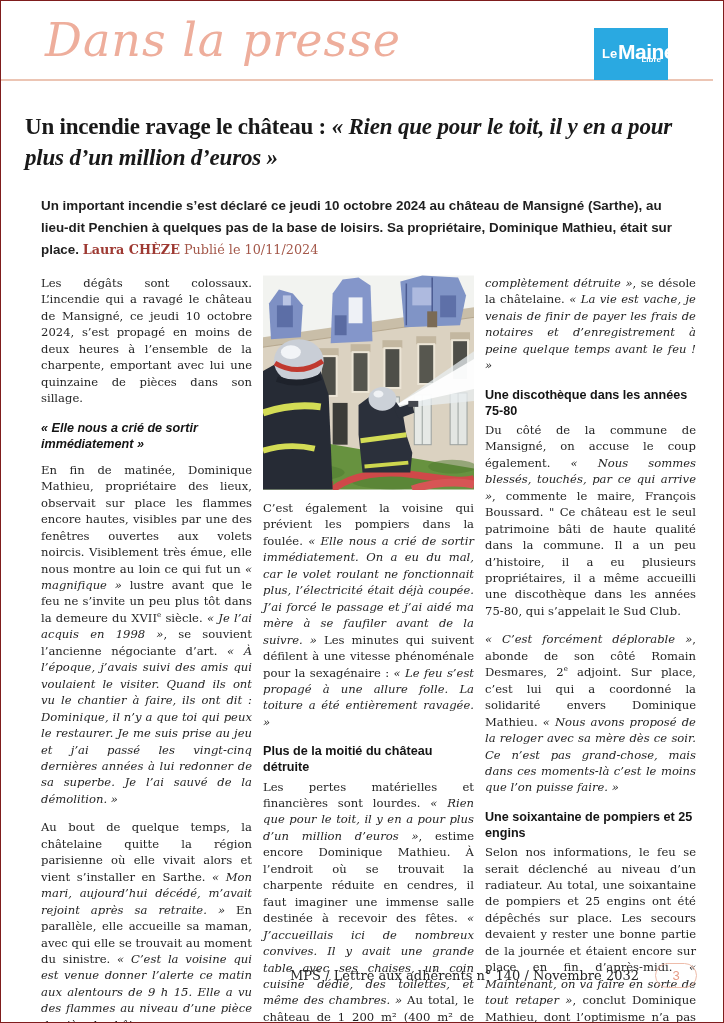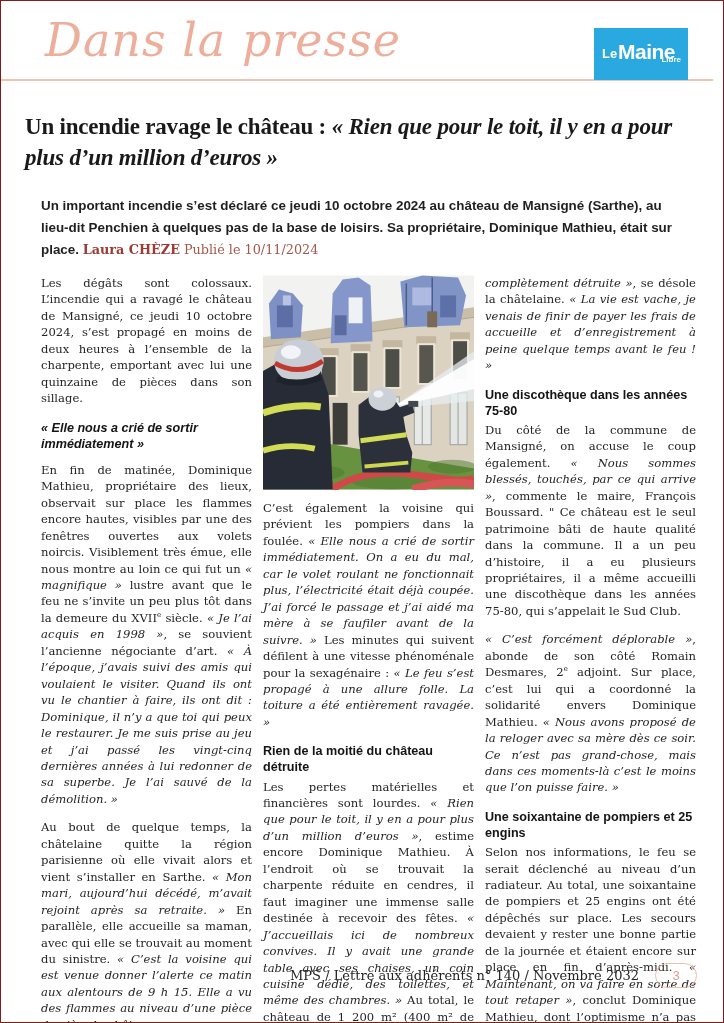--- a/index.html
+++ b/index.html
@@ -10,21 +10,21 @@
   }
 
   
   .header-rule { position:absolute; left:0; top:78px; width:712px; height:0; border-top:2px solid #ecc5b4; }
   .script-title {
     position:absolute; left:44px; top:12px;
     font-family:"DejaVu Serif", serif; font-style:italic;
     font-size:46px; color:#eeae9c; letter-spacing:1px; white-space:nowrap;
   }
   .logo {
-    position:absolute; left:593px; top:27px; width:94px; height:52px;
+    position:absolute; left:593px; top:27px; width:74px; height:52px;
     background:#2aa9e1; color:#ffffff; font-family:"Liberation Sans", sans-serif;
   }
   .logo-le   { position:absolute; left:8px; top:18px; font-size:13px; font-weight:bold; }
   .logo-main { position:absolute; left:24px; top:12px; font-size:21px; font-weight:bold; letter-spacing:-0.5px; }
   .logo-sub  { position:absolute; right:7px; bottom:16px; font-size:8px; font-weight:bold; }
 
   
   .title {
     position:absolute; left:24px; top:96px; width:662px;
     font-family:Liberation Serif, serif; font-weight:bold;
@@ -171,27 +171,27 @@
             <ellipse cx="28" cy="77" rx="10" ry="7" fill="#f2f4f7"></ellipse>
             <path d="M12,88 Q36,102 60,86" stroke="#c0392f" stroke-width="5" fill="none"></path>
             <path d="M14,104 Q36,112 58,102" stroke="#1e222b" stroke-width="6" fill="none"></path>
             <path d="M0,138 Q30,128 58,132" stroke="#d3dc55" stroke-width="7" fill="none"></path>
             <path d="M0,176 Q26,168 52,174" stroke="#d3dc55" stroke-width="6" fill="none"></path>
           </g>
         </svg>
       </figure>
       <div class="col-flow">
           <p class="body-p"><span>C’est également la voisine qui prévient les pompiers dans la foulée. </span><span class="it">« Elle nous a crié de sortir immédiatement. On a eu du mal, car le volet roulant ne fonctionnait plus, l’électricité était déjà coupée. J’ai forcé le passage et j’ai aidé ma mère à se faufiler avant de la suivre. »</span><span> Les minutes qui suivent défilent à une vitesse phénoménale pour la sexagénaire : </span><span class="it">« Le feu s’est propagé à une allure folle. La toiture a été entièrement ravagée. »</span></p>
-          <h3 class="col-head"><span>Rien de la moitié du château détruite</span></h3>
+          <h3 class="col-head"><span>Plus de la moitié du château détruite</span></h3>
           <p class="body-p"><span>Les pertes matérielles et financières sont lourdes. </span><span class="it">« Rien que pour le toit, il y en a pour plus d’un million d’euros »</span><span>, estime encore Dominique Mathieu. À l’endroit où se trouvait la charpente réduite en cendres, il faut imaginer une immense salle destinée à recevoir des fêtes. </span><span class="it">« J’accueillais ici de nombreux convives. Il y avait une grande table avec ses chaises, un coin cuisine dédié, des toilettes, et même des chambres. »</span><span> Au total, le château de 1 200 m² (400 m² de superficie au sol sur trois étages), était composé d’une trentaine de pièces. </span></p>
         </div>
     </div>
 
     <div class="col">
-        <p class="body-p"><span class="it">complètement détruite »</span><span>, se désole la châtelaine. </span><span class="it">« La vie est vache, je venais de finir de payer les frais de accueille et d’enregistrement à peine quelque temps avant le feu ! »</span></p>
+        <p class="body-p"><span class="it">complètement détruite »</span><span>, se désole la châtelaine. </span><span class="it">« La vie est vache, je venais de finir de payer les frais de notaires et d’enregistrement à peine quelque temps avant le feu ! »</span></p>
         <h3 class="col-head"><span>Une discothèque dans les années 75-80</span></h3>
         <p class="body-p"><span>Du côté de la commune de Mansigné, on accuse le coup également. </span><span class="it">« Nous sommes blessés, touchés, par ce qui arrive »</span><span>, commente le maire, François Boussard. " Ce château est le seul patrimoine bâti de haute qualité dans la commune. Il a un peu d’histoire, il a eu plusieurs propriétaires, il a même accueilli une discothèque dans les années 75-80, qui s’appelait le Sud Club.</span></p>
         <p class="body-p"><span class="it">« C’est forcément déplorable »</span><span>, abonde de son côté Romain Desmares, 2</span><sup>e</sup><span> adjoint. Sur place, c’est lui qui a coordonné la solidarité envers Dominique Mathieu. </span><span class="it">« Nous avons proposé de la reloger avec sa mère dès ce soir. Ce n’est pas grand-chose, mais dans ces moments-là c’est le moins que l’on puisse faire. »</span></p>
         <h3 class="col-head"><span>Une soixantaine de pompiers et 25 engins</span></h3>
         <p class="body-p"><span>Selon nos informations, le feu se serait déclenché au niveau d’un radiateur. Au total, une soixantaine de pompiers et 25 engins ont été dépêchés sur place. Les secours devaient y rester une bonne partie de la journée et étaient encore sur place en fin d’après-midi. </span><span class="it">« Maintenant, on va faire en sorte de tout retaper »</span><span>, conclut Dominique Mathieu, dont l’optimisme n’a pas été atteint par l’incendie. </span><span class="it">« Quand vous êtes en bas de l’échelle vous ne pouvez que remonter ! »</span></p>
       </div>
   </div>
 
   <div class="footer">
     <span class="footer-text">MPS / Lettre aux adhérents n° 140 / Novembre 2032</span>

